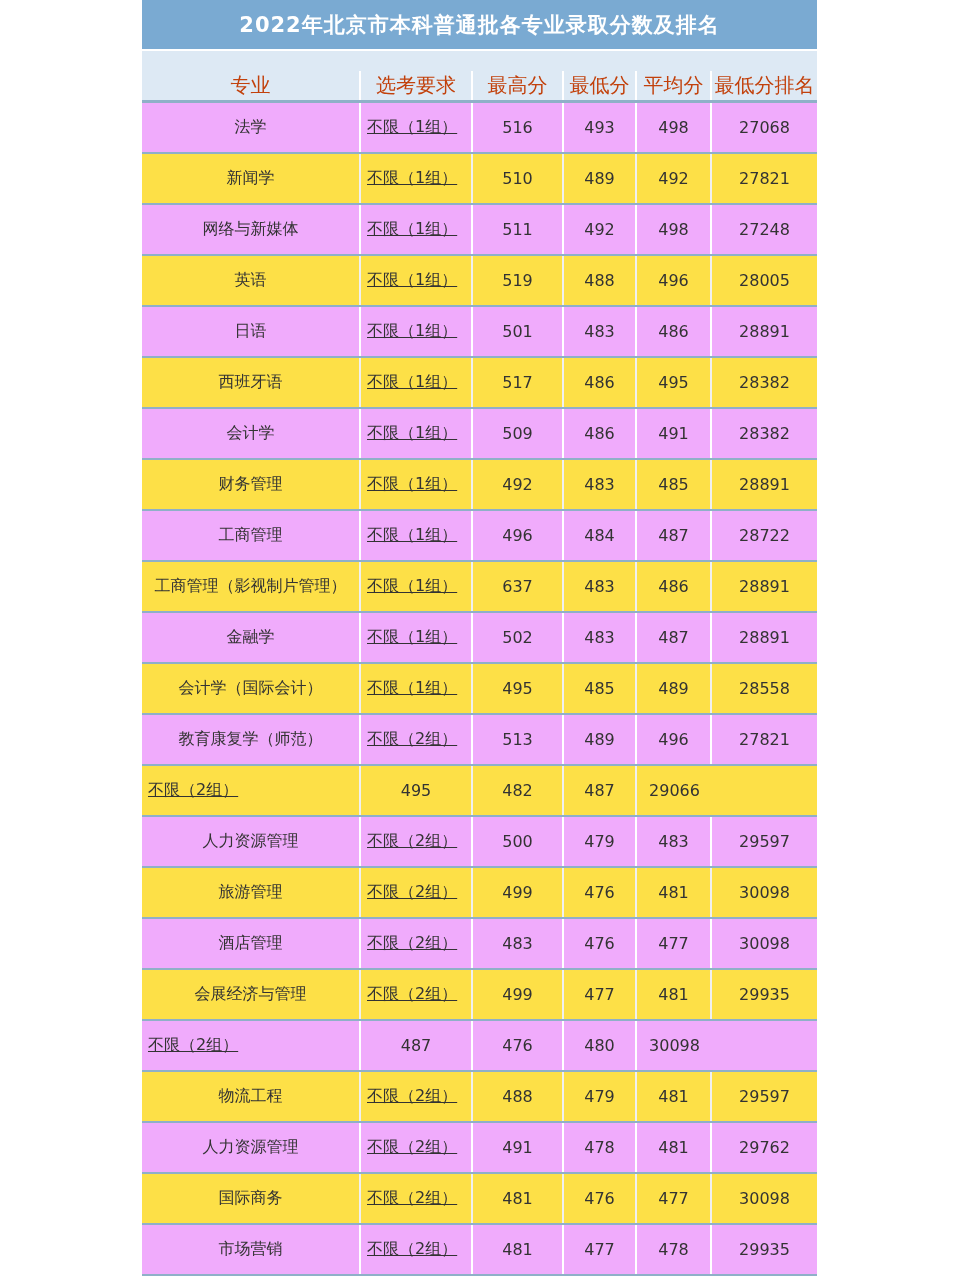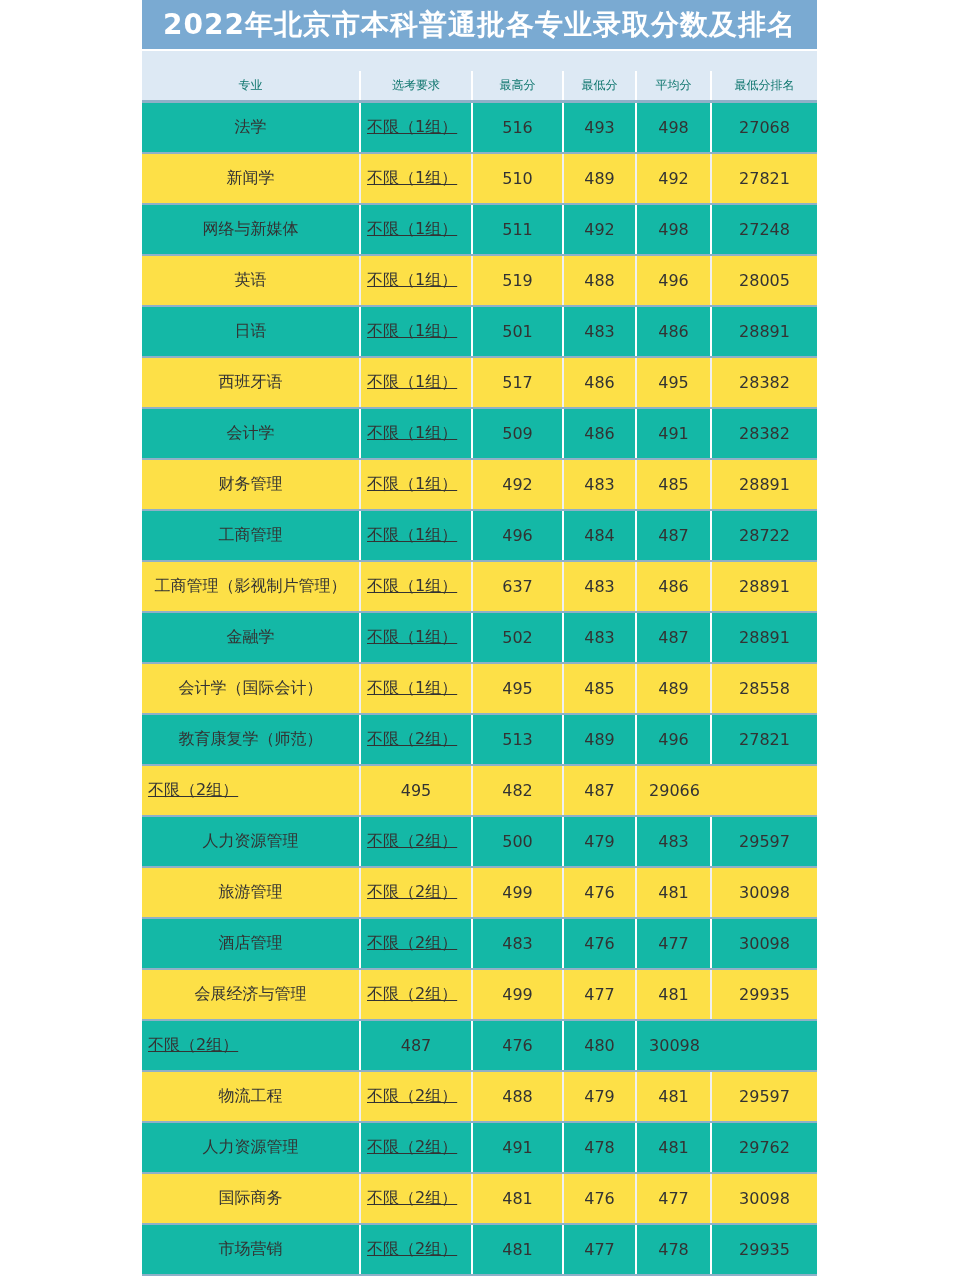--- a/index.html
+++ b/index.html
@@ -1,31 +1,31 @@
 <!DOCTYPE html>
 <html><head>
 <meta charset="utf-8">
 <style>
   html, body { margin: 0; padding: 0; background: #ffffff; }
   body { width: 960px; height: 1280px; position: relative; overflow: hidden;
          font-family: "DejaVu Sans", "Liberation Sans", sans-serif; color: #333; }
   .table-wrap { position: absolute; left: 142px; top: 0; width: 675px; }
-  .title-bar { height: 49px; background: #7aaad2; color: #ffffff; font-size: 28px; font-weight: bold;
+  .title-bar { height: 49px; background: #7aaad2; color: #ffffff; font-size: 21px; font-weight: bold;
                display: flex; align-items: center; justify-content: center; letter-spacing: 1px;
                border-bottom: 2px solid #ffffff; }
   .row { display: grid; grid-template-columns: 219px 112px 91px 73px 75px 105px; height: 49px;
          border-bottom: 2px solid #8fb0c8; }
   .row.header { background: #dde9f4; height: 49px; border-bottom: 3px solid #8fb0c8; }
-  .row.odd { background: #14b8a6; }
+  .row.odd { background: #f0abfc; }
   .row.even { background: #fde047; }
   .cell { display: flex; align-items: center; justify-content: center; font-size: 16px; color: #333;
           border-right: 2px solid #ffffff; white-space: nowrap; overflow: hidden; }
   .cell:last-child { border-right: none; }
   .row.even .cell { border-right-color: #f0f0f0; }
-  .header .cell { font-size: 12px; color: #0f766e; margin-top: 20px; }
+  .header .cell { font-size: 20px; color: #c2410c; margin-top: 20px; }
   .cell.req { justify-content: flex-start; padding-left: 6px; text-decoration: underline; }
 </style>
 </head>
 <body>
 
 <div class="table-wrap">
   <div class="title-bar">2022年北京市本科普通批各专业录取分数及排名</div>
   <div class="row header">
     <div class="cell">专业</div>
     <div class="cell">选考要求</div>

